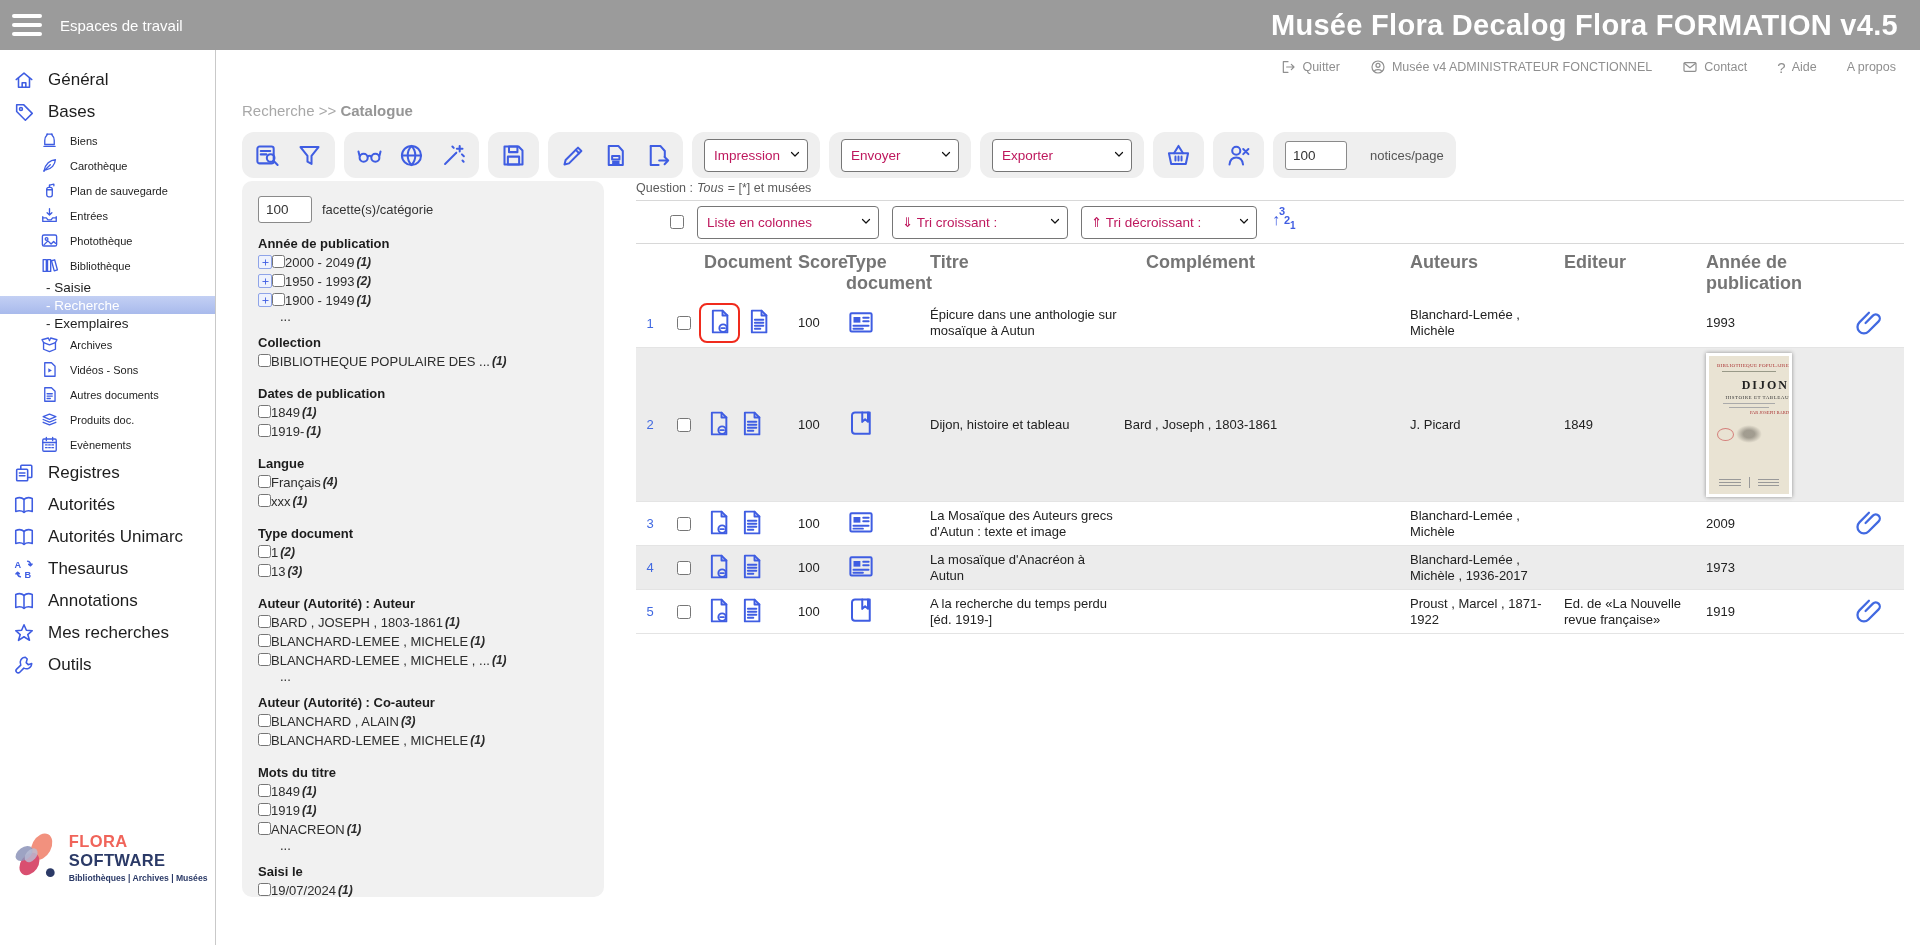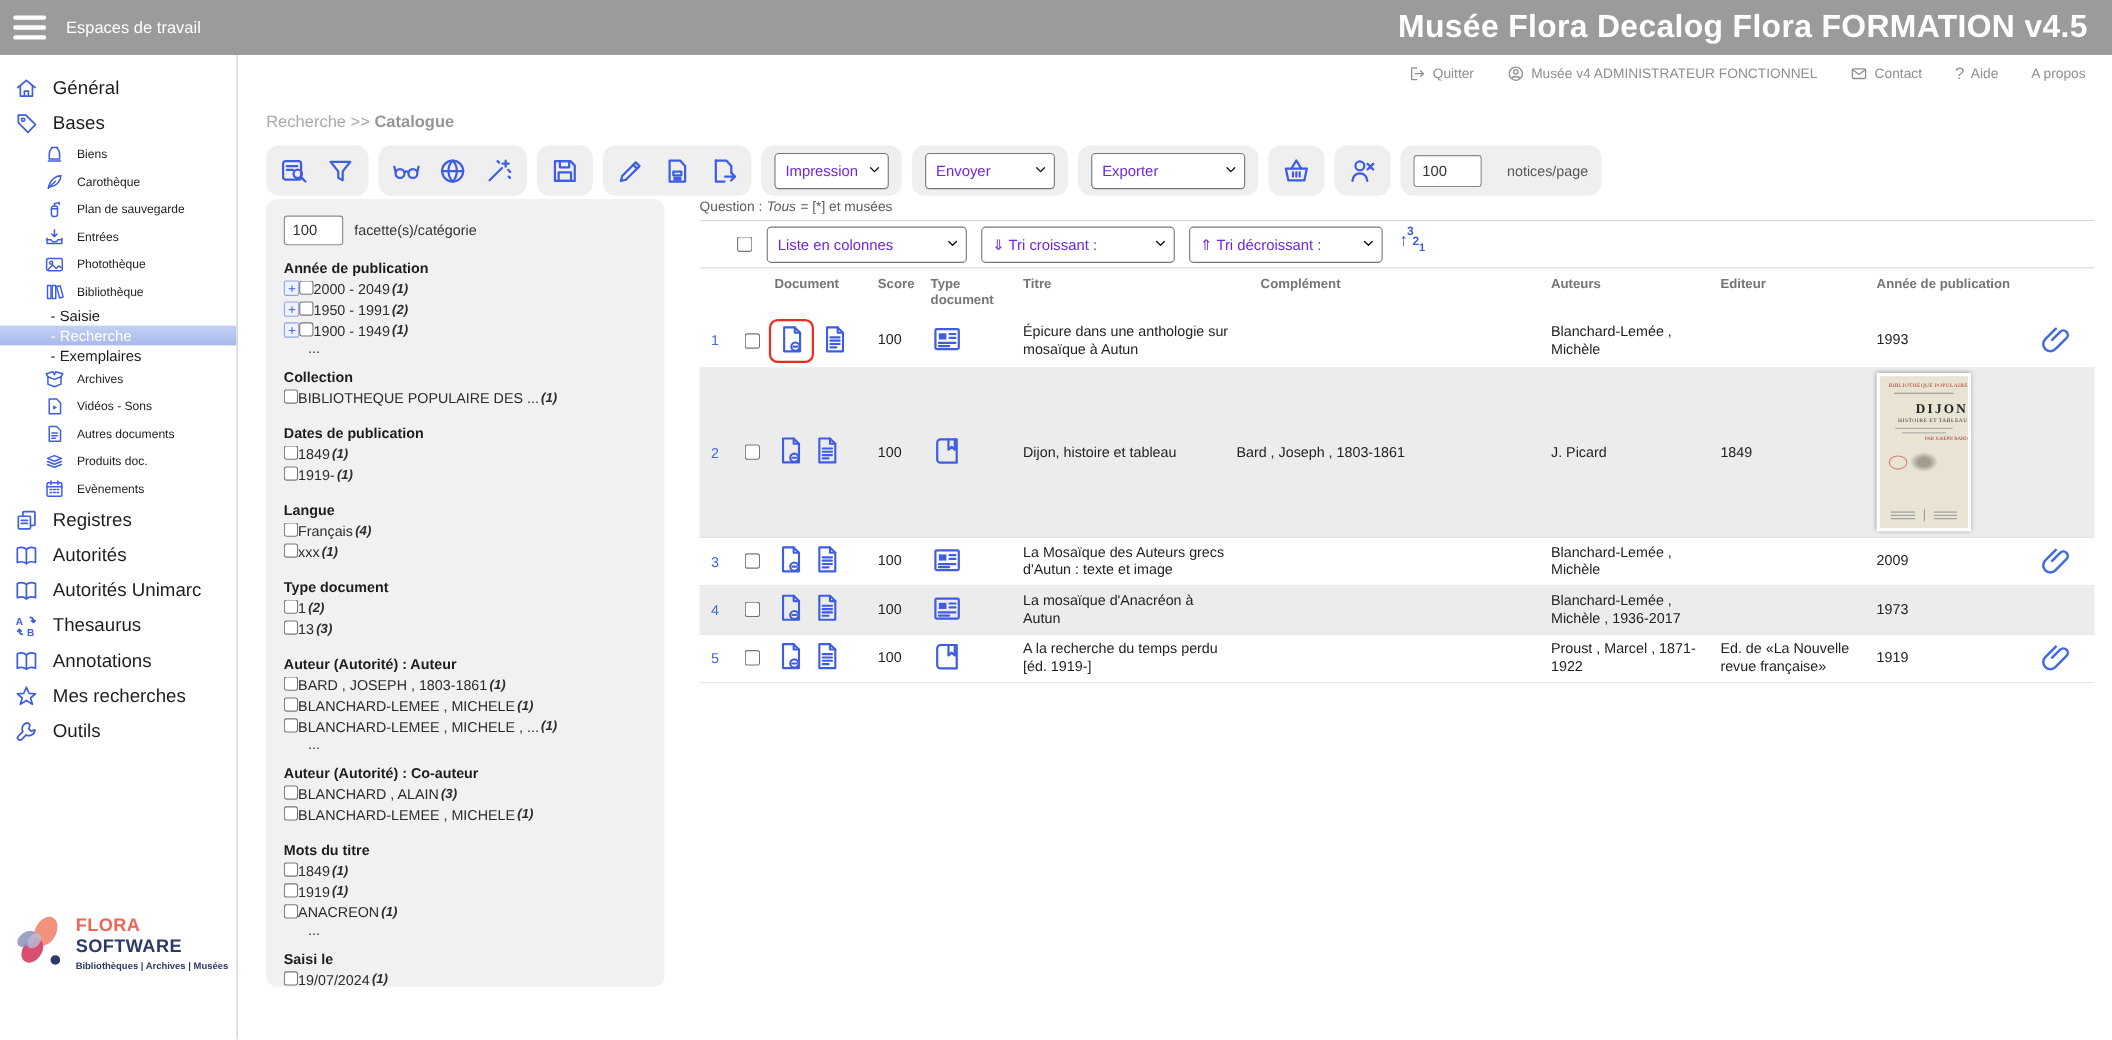--- a/index.html
+++ b/index.html
@@ -39,21 +39,21 @@
   
   .content{position:absolute;left:216px;top:84px;right:0;bottom:0}
   .breadcrumb{position:absolute;left:26px;top:18px;font-size:15px;color:#a8a8a8}
   .breadcrumb b{color:#969696;font-weight:700}
 
   .toolbar{position:absolute;left:26px;top:48px;display:flex;align-items:center;gap:9px}
   .tgroup{background:#efefef;border-radius:12px;padding:8px 12px;display:flex;align-items:center;gap:15px;height:46px}
   .tbtn{width:27px;height:27px;cursor:pointer}
   .tbtn svg{width:100%;height:100%;stroke:var(--accent);color:var(--accent);fill:none;stroke-width:1.8;stroke-linecap:round;stroke-linejoin:round}
   .sel{position:relative;display:inline-block}
-  .sel select{appearance:none;-webkit-appearance:none;height:33px;border:1px solid #767676;border-radius:4px;background:#fff;font-size:13.5px;font-family:inherit;padding:0 26px 0 9px;color:#6d28d9;cursor:pointer}
+  .sel select{appearance:none;-webkit-appearance:none;height:33px;border:1px solid #767676;border-radius:4px;background:#fff;font-size:13.5px;font-family:inherit;padding:0 26px 0 9px;color:#be185d;cursor:pointer}
   .sel .chev{position:absolute;right:7px;top:9px;width:12px;height:12px;pointer-events:none;stroke:#111;fill:none;stroke-width:2.4;stroke-linecap:round;stroke-linejoin:round}
   .notices-input{width:62px;height:29px;border:1px solid #8a8a8a;border-radius:3px;font-size:13.5px;padding:0 7px;color:#333}
   .tlabel{font-size:13px;color:#555;margin-left:8px}
 
   
   .facets{position:absolute;left:26px;top:97px;width:362px;height:716px;background:#f1f1f1;border-radius:10px;padding:15px 16px;overflow:hidden}
   .facet-head{display:flex;align-items:center;gap:10px}
   .facet-count{width:54px;height:27px;border:1px solid #8a8a8a;border-radius:3px;font-size:13.5px;padding:0 7px;color:#333;background:#fff}
   .facet-head .cl{font-size:13px;color:#333}
   .facet-group{margin-top:13px}
@@ -73,21 +73,21 @@
   .controls{display:flex;align-items:center;gap:13px;height:42px;padding-left:34px}
   .controls input[type=checkbox]{width:14px;height:14px}
   .sorticon{position:relative;width:26px;height:28px;color:var(--accent);font-weight:700}
   .sorticon span{position:absolute;font-size:11px}
   .sorticon .d3{left:9px;top:-3px}
   .sorticon .d2{left:14px;top:6px}
   .sorticon .d1{left:20px;top:12px;font-size:10px}
   .sorticon .ar{left:2px;top:3px;font-size:16px}
 
   .tgrid{display:grid;grid-template-columns:28px 32px 90px 44px 80px 190px 282px 150px 138px 125px 1fr;column-gap:4px}
-  .thead{padding:8px 0 6px 0;font-size:12px;font-weight:700;color:#757575;line-height:1.15}
+  .thead{padding:8px 0 6px 0;font-size:18px;font-weight:700;color:#757575;line-height:1.15}
   .trow{align-items:center;border-bottom:1px solid #e4e4e4;font-size:13px;color:#222;padding:4px 0;min-height:44px}
   .trow.alt{background:#ececec}
   .trow .num{color:var(--link);cursor:pointer;text-align:center}
   .trow input[type=checkbox]{width:14px;height:14px;justify-self:center}
   .docicons{display:flex;align-items:center;gap:4px}
   .docicons svg{width:29px;height:29px;stroke:var(--accent);color:var(--accent);fill:none;stroke-width:1.6;stroke-linecap:round;stroke-linejoin:round;cursor:pointer}
   .hl{border:2.5px solid var(--red);border-radius:8px;padding:2px 4px;margin-left:-5px;display:inline-flex}
   .typeicon svg{width:30px;height:30px;stroke:var(--accent);color:var(--accent);fill:none;stroke-width:1.6;stroke-linecap:round;stroke-linejoin:round}
   .attach{display:flex;justify-content:center}
   .attach svg{width:27px;height:27px;stroke:var(--link);fill:none;stroke-width:2;stroke-linecap:round;cursor:pointer}
@@ -449,21 +449,21 @@
               <span>2000 - 2049</span>
               <span class="fcount">(1)</span>
             </div>
             <div class="facet-item">
               <span class="plus">
                 <svg viewBox="0 0 24 24">
                   <path d="M12 5 v14 M5 12 h14"></path>
                 </svg>
               </span>
               <input type="checkbox" style="">
-              <span>1950 - 1991</span>
+              <span>1950 - 1993</span>
               <span class="fcount">(2)</span>
             </div>
             <div class="facet-item">
               <span class="plus">
                 <svg viewBox="0 0 24 24">
                   <path d="M12 5 v14 M5 12 h14"></path>
                 </svg>
               </span>
               <input type="checkbox" style="">
               <span>1900 - 1949</span>

